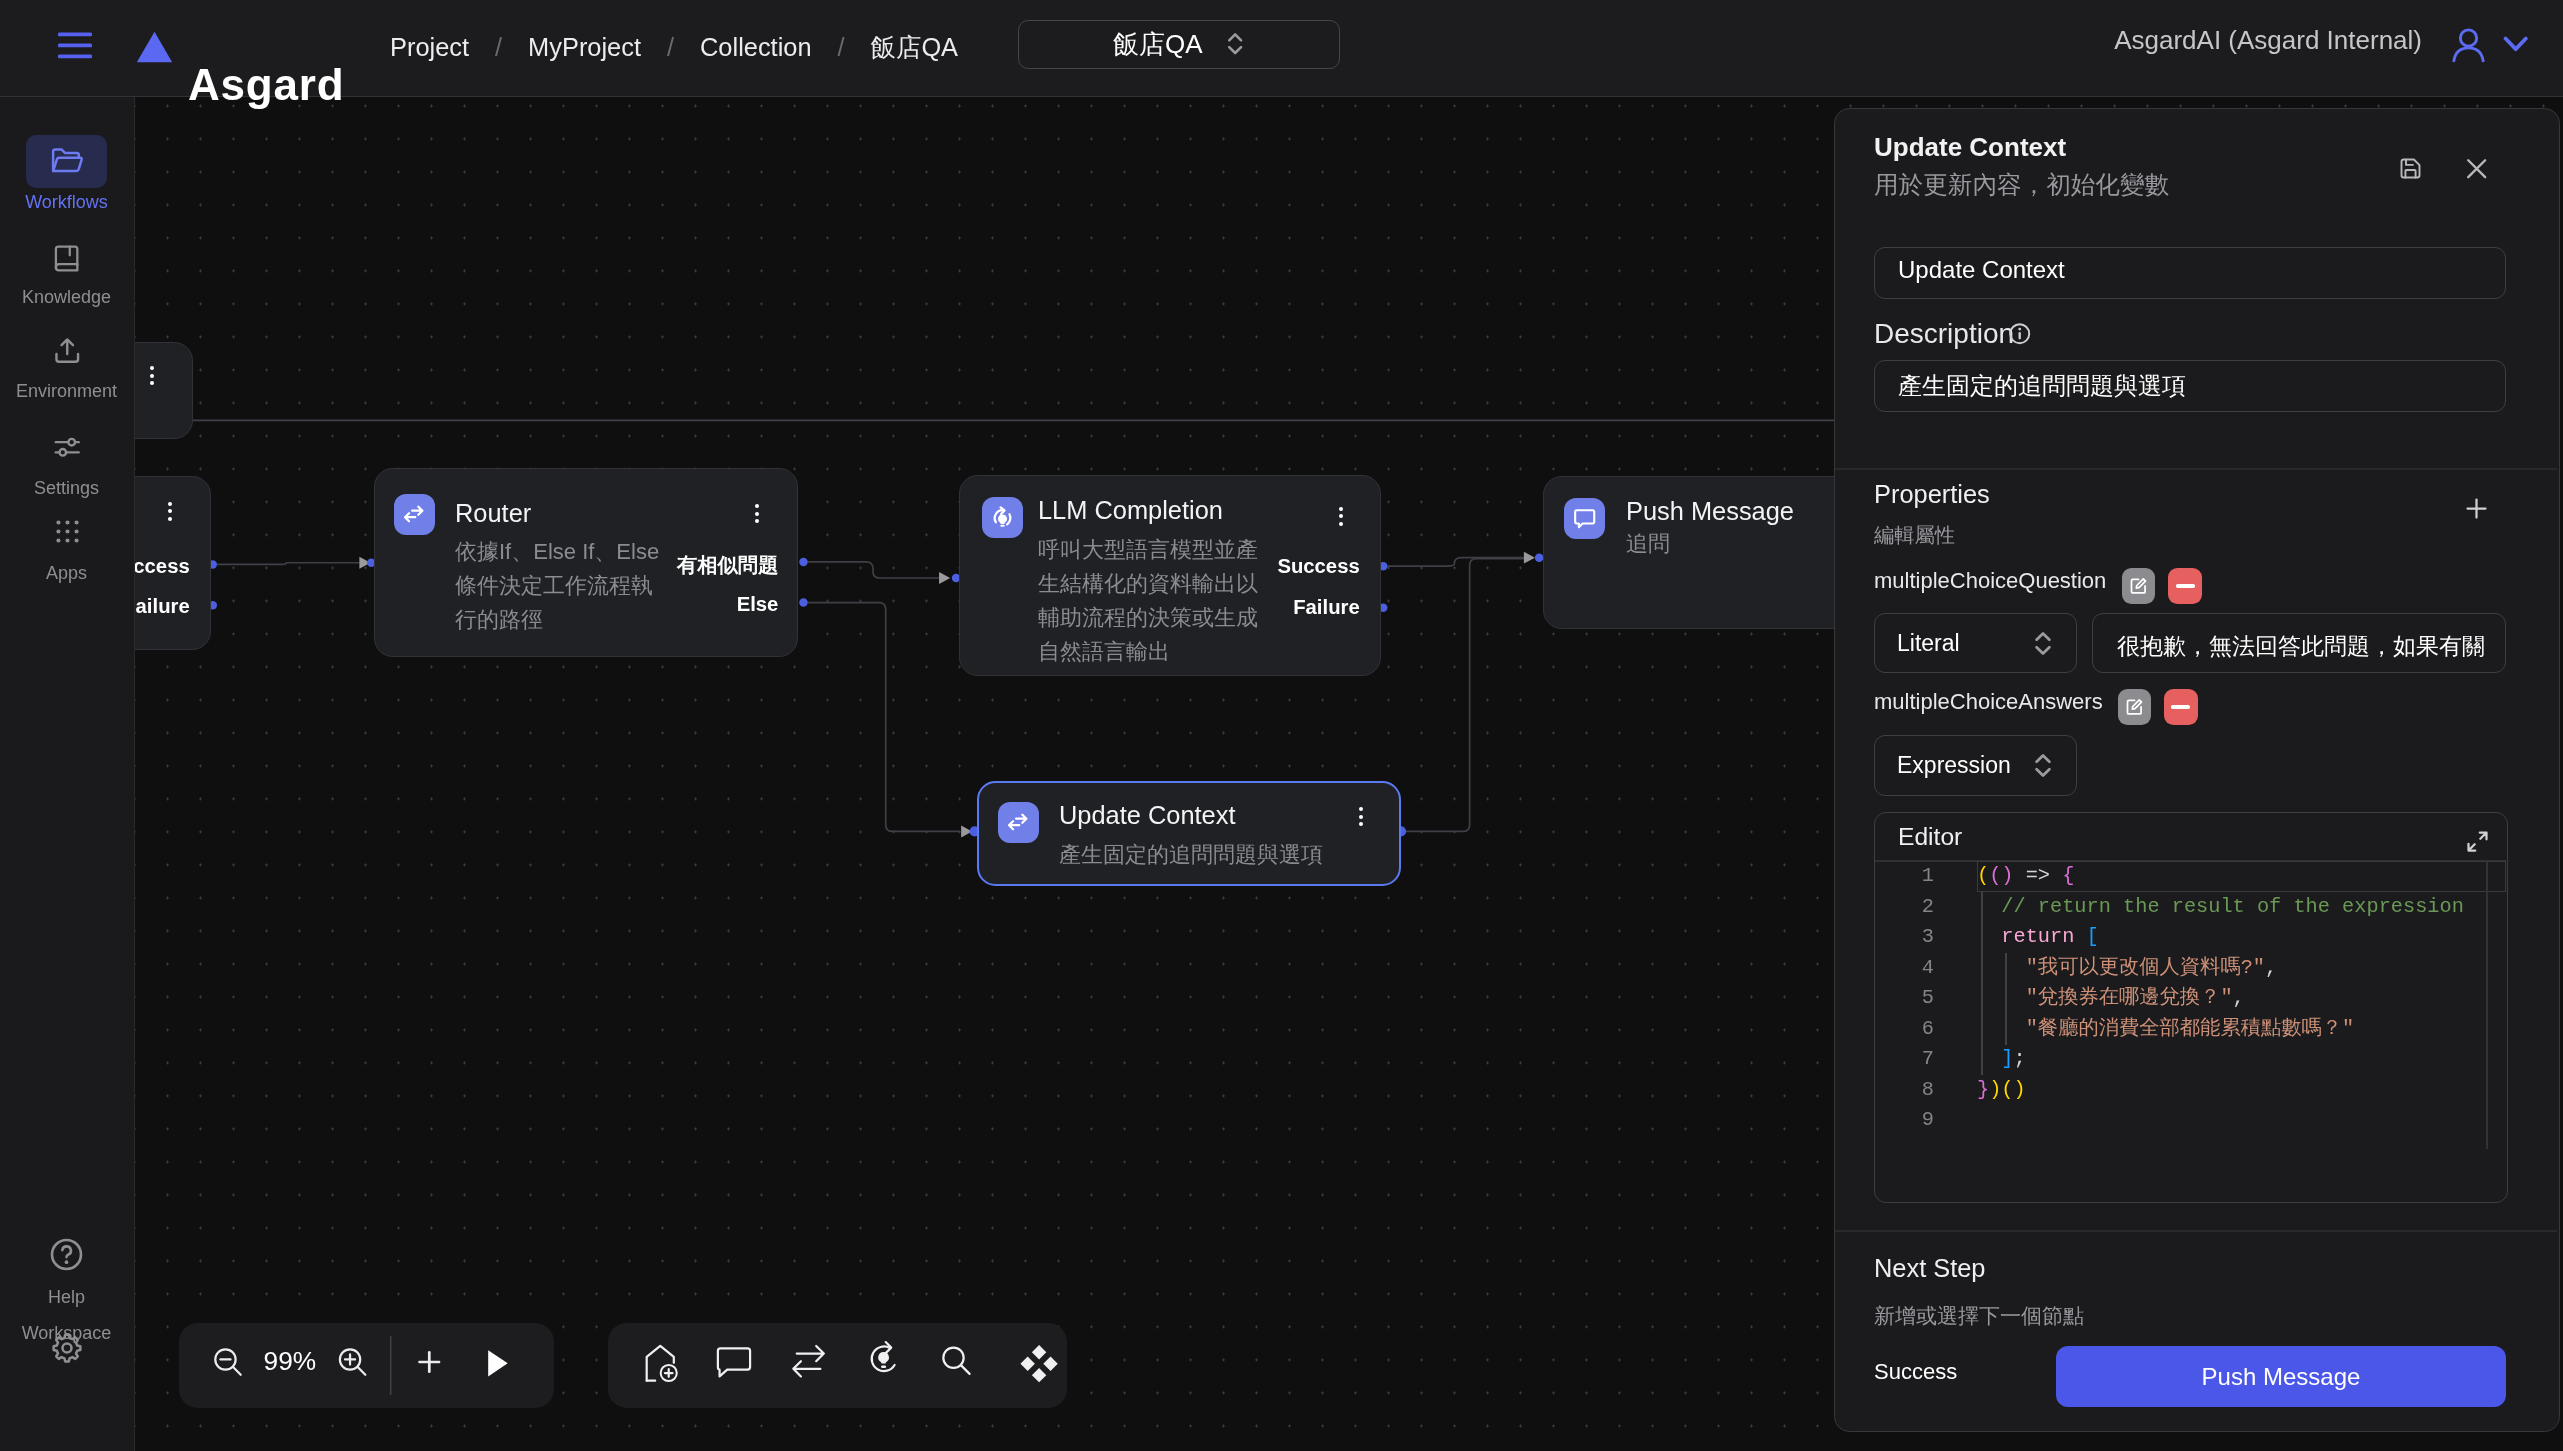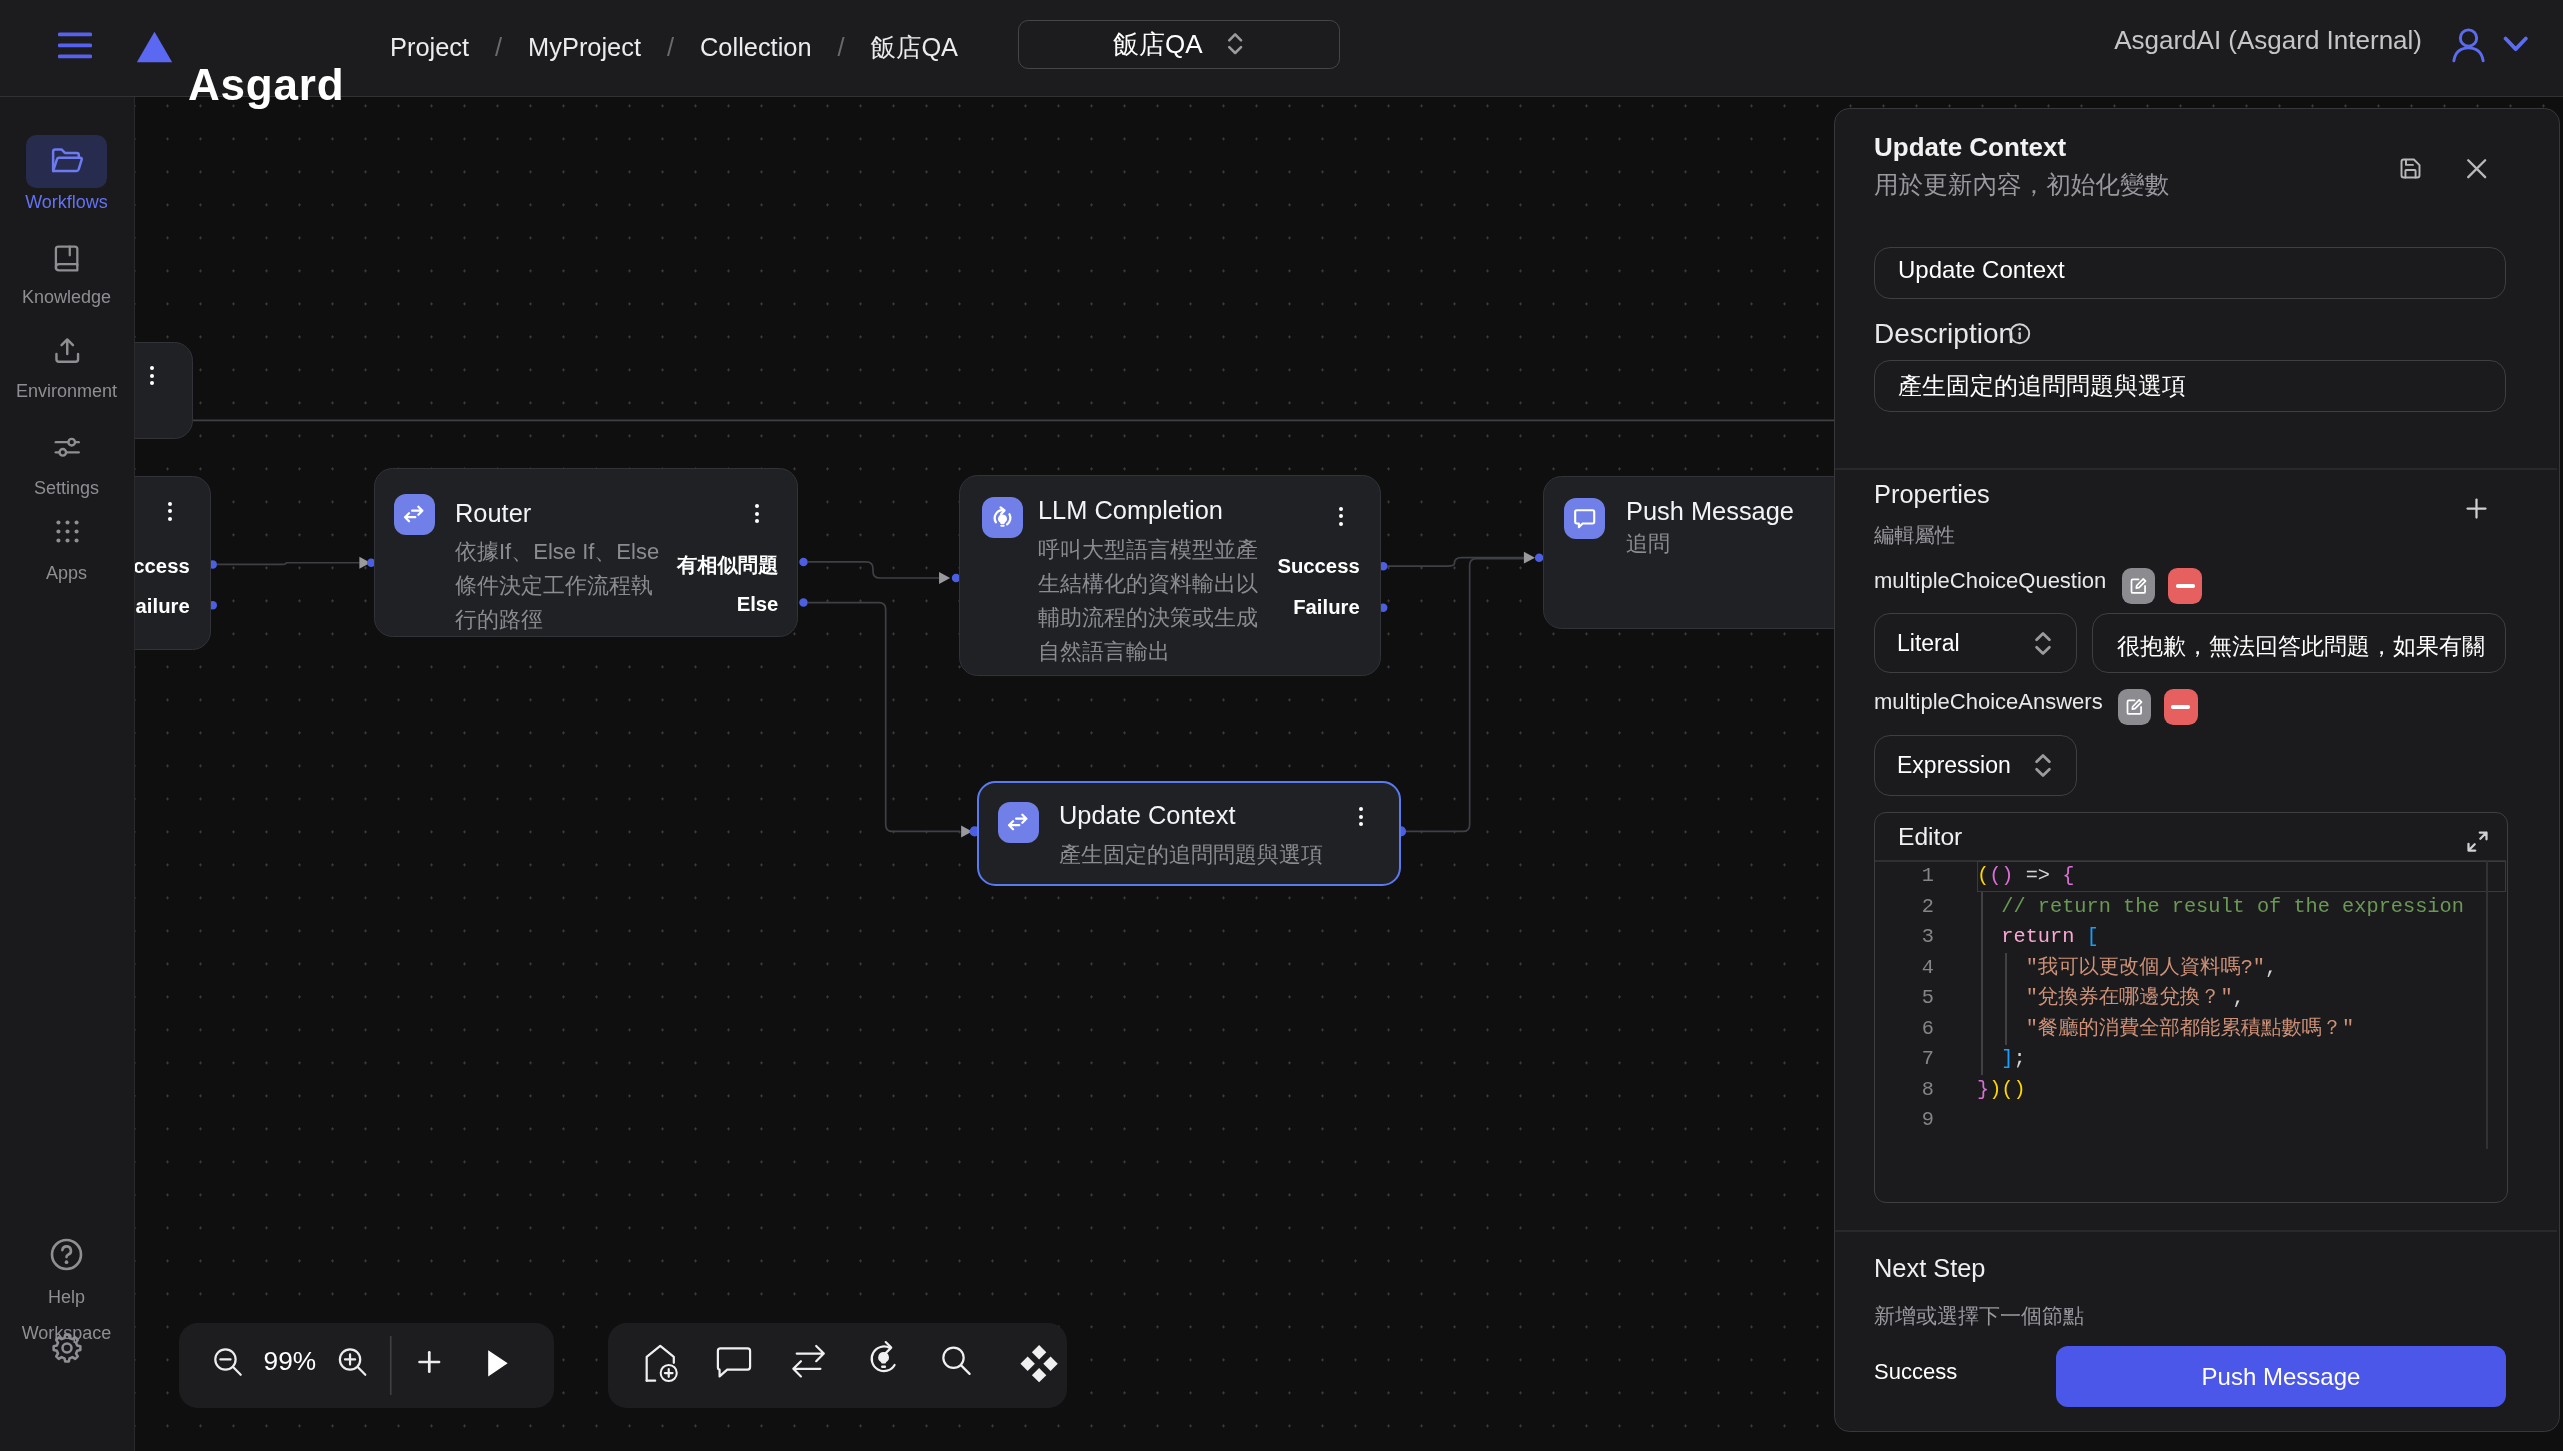--- a/index.html
+++ b/index.html
@@ -40,21 +40,21 @@
     display:flex; align-items:center; justify-content:center; }
   .ntitle { position:absolute; color:#f4f4f6; font-size:25.4px; font-weight:500; }
   .ndesc { position:absolute; color:#8b8b91; font-size:22px; line-height:34px; }
   .dots3 { position:absolute; width:5.1px; }
   .dots3 span { display:block; width:4.2px; height:4.2px; border-radius:50%; background:#fff; margin-bottom:3.4px; }
   .plabel { position:absolute; color:#fff; font-size:20.3px; font-weight:700; text-align:right; }
 
   
   #panel { position:absolute; left:1834px; top:108px; width:726px; height:1324px;
     background:#1b1b1d; border:1.7px solid #38383c; border-radius:15.3px; z-index:40; }
-  .pin { position:absolute; border:1.7px solid #3e3e43; border-radius:16px; color:#fff; }
+  .pin { position:absolute; border:1.7px solid #3e3e43; border-radius:11px; color:#fff; }
   .plbl { position:absolute; color:#e8e8ea; }
   .pgray { position:absolute; color:#98989e; }
 </style>
 </head>
 <body>
 
 <div id="topbar">
   <svg class="abs" style="left:58px;top:31px" width="34" height="30.5" viewBox="0 0 40 36">
     <g stroke="#5661f0" stroke-width="4.6" stroke-linecap="round">
       <line x1="2" y1="4" x2="38" y2="4"></line>
@@ -200,21 +200,21 @@
 <div class="node" style="left:34px;top:476px;width:177px;height:174px;z-index:2">
   <div class="dots3" style="left:133px;top:24.6px">
       <span></span>
       <span></span>
       <span></span>
     </div>
   <div class="plabel" style="right:20.3px;top:78px">Success</div>
   <div class="plabel" style="right:20.3px;top:118px">Failure</div>
 </div>
 
-<div class="node" style="left:374px;top:468px;width:424px;height:169px;z-index:2">
+<div class="node" style="left:374px;top:468px;width:424px;height:189px;z-index:2">
   <div class="nicon" style="left:18.6px;top:24.6px">
     <svg width="25.4" height="25.4" viewBox="0 0 24 24">
         <g stroke="#fff" stroke-width="2.1" fill="none" stroke-linecap="round" stroke-linejoin="round">
           <path d="M10.5 9.2 H20.2 M20.2 9.2 L16.4 5.4 M20.2 9.2 L16.4 13"></path>
           <path d="M13.5 15.3 H3.8 M3.8 15.3 L7.6 11.5 M3.8 15.3 L7.6 19.1"></path>
         </g>
       </svg>
   </div>
   <div class="ntitle" style="left:80px;top:30px">Router</div>
   <div class="ndesc" style="left:80px;top:66px">依據If、Else If、Else<br>條件決定工作流程執<br>行的路徑</div>

